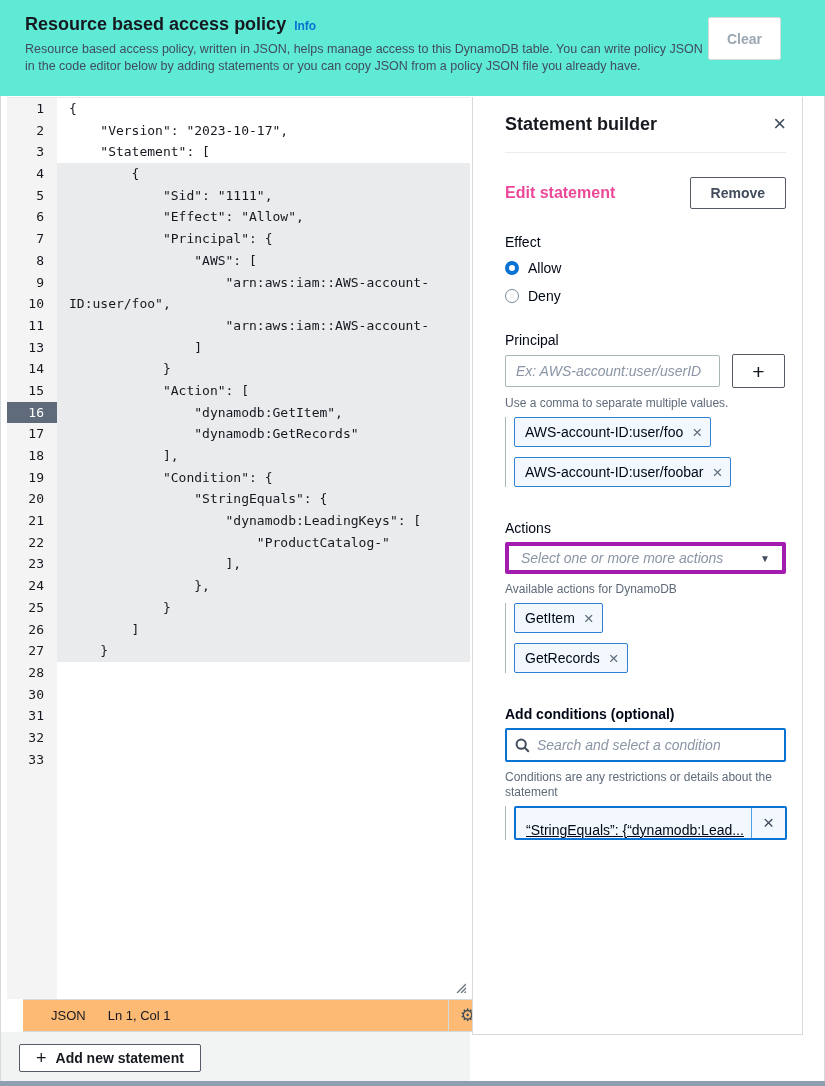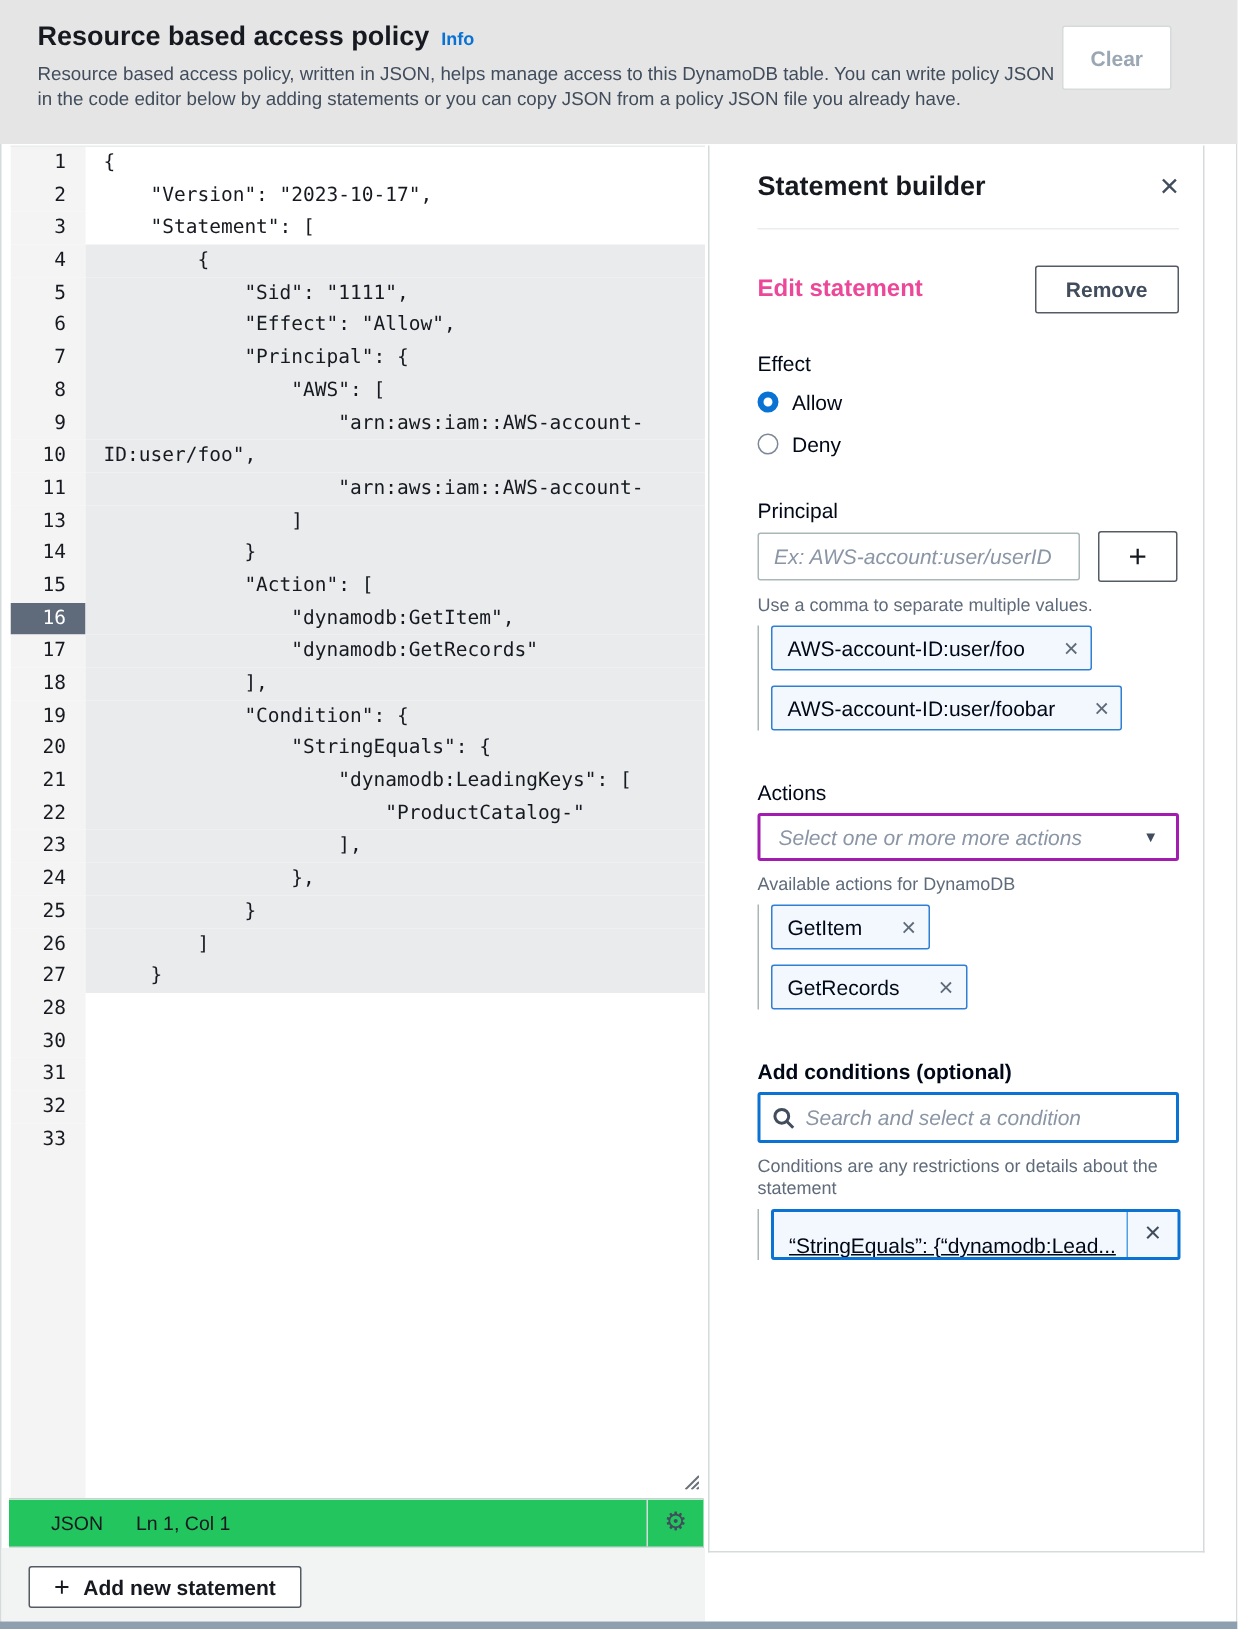--- a/index.html
+++ b/index.html
@@ -2,21 +2,21 @@
 <html><head>
 <meta charset="utf-8">
 <style>
   * { margin:0; padding:0; box-sizing:border-box; }
   html,body { width:825px; height:1086px; background:#fff; }
   body { font-family:"Liberation Sans", sans-serif; color:#16191f; position:relative; overflow:hidden; }
 
   .card { position:absolute; inset:0; border:1px solid #d5dbdb; background:#fff; }
 
   
-  .hdr { position:absolute; left:0; top:0; right:0; height:96px; padding:14px 20px 0 25px; background:#e5e5e5; }
+  .hdr { position:absolute; left:0; top:0; right:0; height:96px; padding:14px 20px 0 25px; background:#5eead4; }
   .hdr-title-row { display:flex; align-items:baseline; gap:8px; }
   .hdr h1 { font-size:18px; font-weight:700; color:#16191f; }
   .info-link { font-size:12px; font-weight:700; color:#0972d3; text-decoration:none; cursor:pointer; }
   .hdr-desc { margin-top:6px; font-size:12.5px; line-height:17px; color:#414d5c; max-width:688px; }
   .btn-clear { position:absolute; top:17px; right:44px; width:73px; height:43px; background:#fff;
     border:1px solid #d5dbdb; border-radius:2px; font-size:14px; font-weight:700; color:#9ba7b3; }
 
   
   .editor { position:absolute; left:7px; top:97px; width:463px; height:902px; background:#fff;
     border-top:1px solid #eaeded; display:flex; flex-direction:column; overflow:hidden; }
@@ -24,21 +24,21 @@
   .row { display:flex; font-family:"DejaVu Sans Mono", monospace; font-size:13px; line-height:21.7px; height:21.7px; }
   .ln { width:50px; flex:0 0 50px; text-align:right; padding-right:13px; background:#f4f4f4; color:#16191f; }
   .code { flex:1; padding-left:12px; white-space:pre; color:#16191f; }
   .row.hl .code { background:#e9ebed; }
   .row.active .ln { background:#5f6b7a; color:#fff; }
   .gutter-fill { flex:1; display:flex; }
   .gutter-fill .gf { width:50px; flex:0 0 50px; background:#f4f4f4; }
   .resize-corner { position:absolute; right:4px; bottom:6px; }
 
   
-  .statusbar { position:absolute; left:6px; top:999px; width:463px; height:33px; background:#22c55e;
+  .statusbar { position:absolute; left:23px; top:999px; width:463px; height:33px; background:#fdba74;
     border-top:1px solid #d5dbdb; border-bottom:1px solid #d5dbdb; display:flex; align-items:center;
     padding-left:28px; font-size:13px; color:#16191f; }
   .statusbar .lang { margin-right:22px; }
   .gear-box { margin-left:auto; width:38px; height:100%; border-left:1px solid #d5dbdb;
     display:flex; align-items:center; justify-content:center; cursor:pointer; }
   .gear { font-family:"DejaVu Sans", sans-serif; font-size:17px; color:#414d5c; line-height:1; }
 
   
   .add-row { position:absolute; left:1px; top:1032px; width:469px; height:49px; background:#f2f3f3; }
   .btn-add { position:absolute; left:18px; top:12px; height:28px; display:inline-flex; align-items:center; gap:9px;
@@ -75,26 +75,26 @@
   .principal-row { display:flex; gap:12px; margin-top:6px; align-items:center; }
   .txt-input { width:215px; height:32px; border:1px solid #aab7b8; border-radius:2px; padding:14px 10px;
     font-size:14px; font-family:"Liberation Sans",sans-serif; color:#16191f; }
   .txt-input::placeholder { font-style:italic; color:#8a95a5; }
   .btn-plus { width:53px; height:34px; background:#fff; border:1px solid #545b64; border-radius:2px;
     font-size:21px; color:#16191f; line-height:1; }
   .helper { margin-top:8px; font-size:12px; line-height:15px; color:#5f6b7a; }
 
   .token-group { margin-top:6px; border-left:1px solid #aab7b8; padding-left:8px;
     display:flex; flex-direction:column; gap:10px; }
-  .token { display:inline-flex; align-items:center; gap:26px; width:fit-content; height:30px;
+  .token { display:inline-flex; align-items:center; gap:9px; width:fit-content; height:30px;
     padding:0 8px 0 10px; background:#f2f8fd; border:1px solid #2f7fd3; border-radius:2px; font-size:14px; color:#000716; }
   .token .tx { font-size:17px; color:#5f6b7a; line-height:1; cursor:pointer; }
 
   .lbl-actions { margin-top:33px; }
-  .select { margin-top:6px; width:281px; height:32px; border:2px solid #a21caf; border-radius:2px;
+  .select { margin-top:6px; width:281px; height:32px; border:4px solid #a21caf; border-radius:2px;
     display:flex; align-items:center; justify-content:space-between; padding:0 12px; cursor:pointer; background:#fff; }
   .select .ph { font-style:italic; font-size:14px; color:#8a95a5; }
   .select .caret { font-size:10px; color:#414d5c; }
 
   .lbl-cond { margin-top:33px; font-weight:700; }
   .search-box { margin-top:6px; width:281px; height:34px; border:2px solid #0972d3; border-radius:2px;
     display:flex; align-items:center; padding:0 8px; gap:7px; background:#fff; }
   .search-box input { border:none; outline:none; flex:1; font-size:14px; font-family:"Liberation Sans",sans-serif; }
   .search-box input::placeholder { font-style:italic; color:#8a95a5; }
   .cond-helper { width:285px; }

